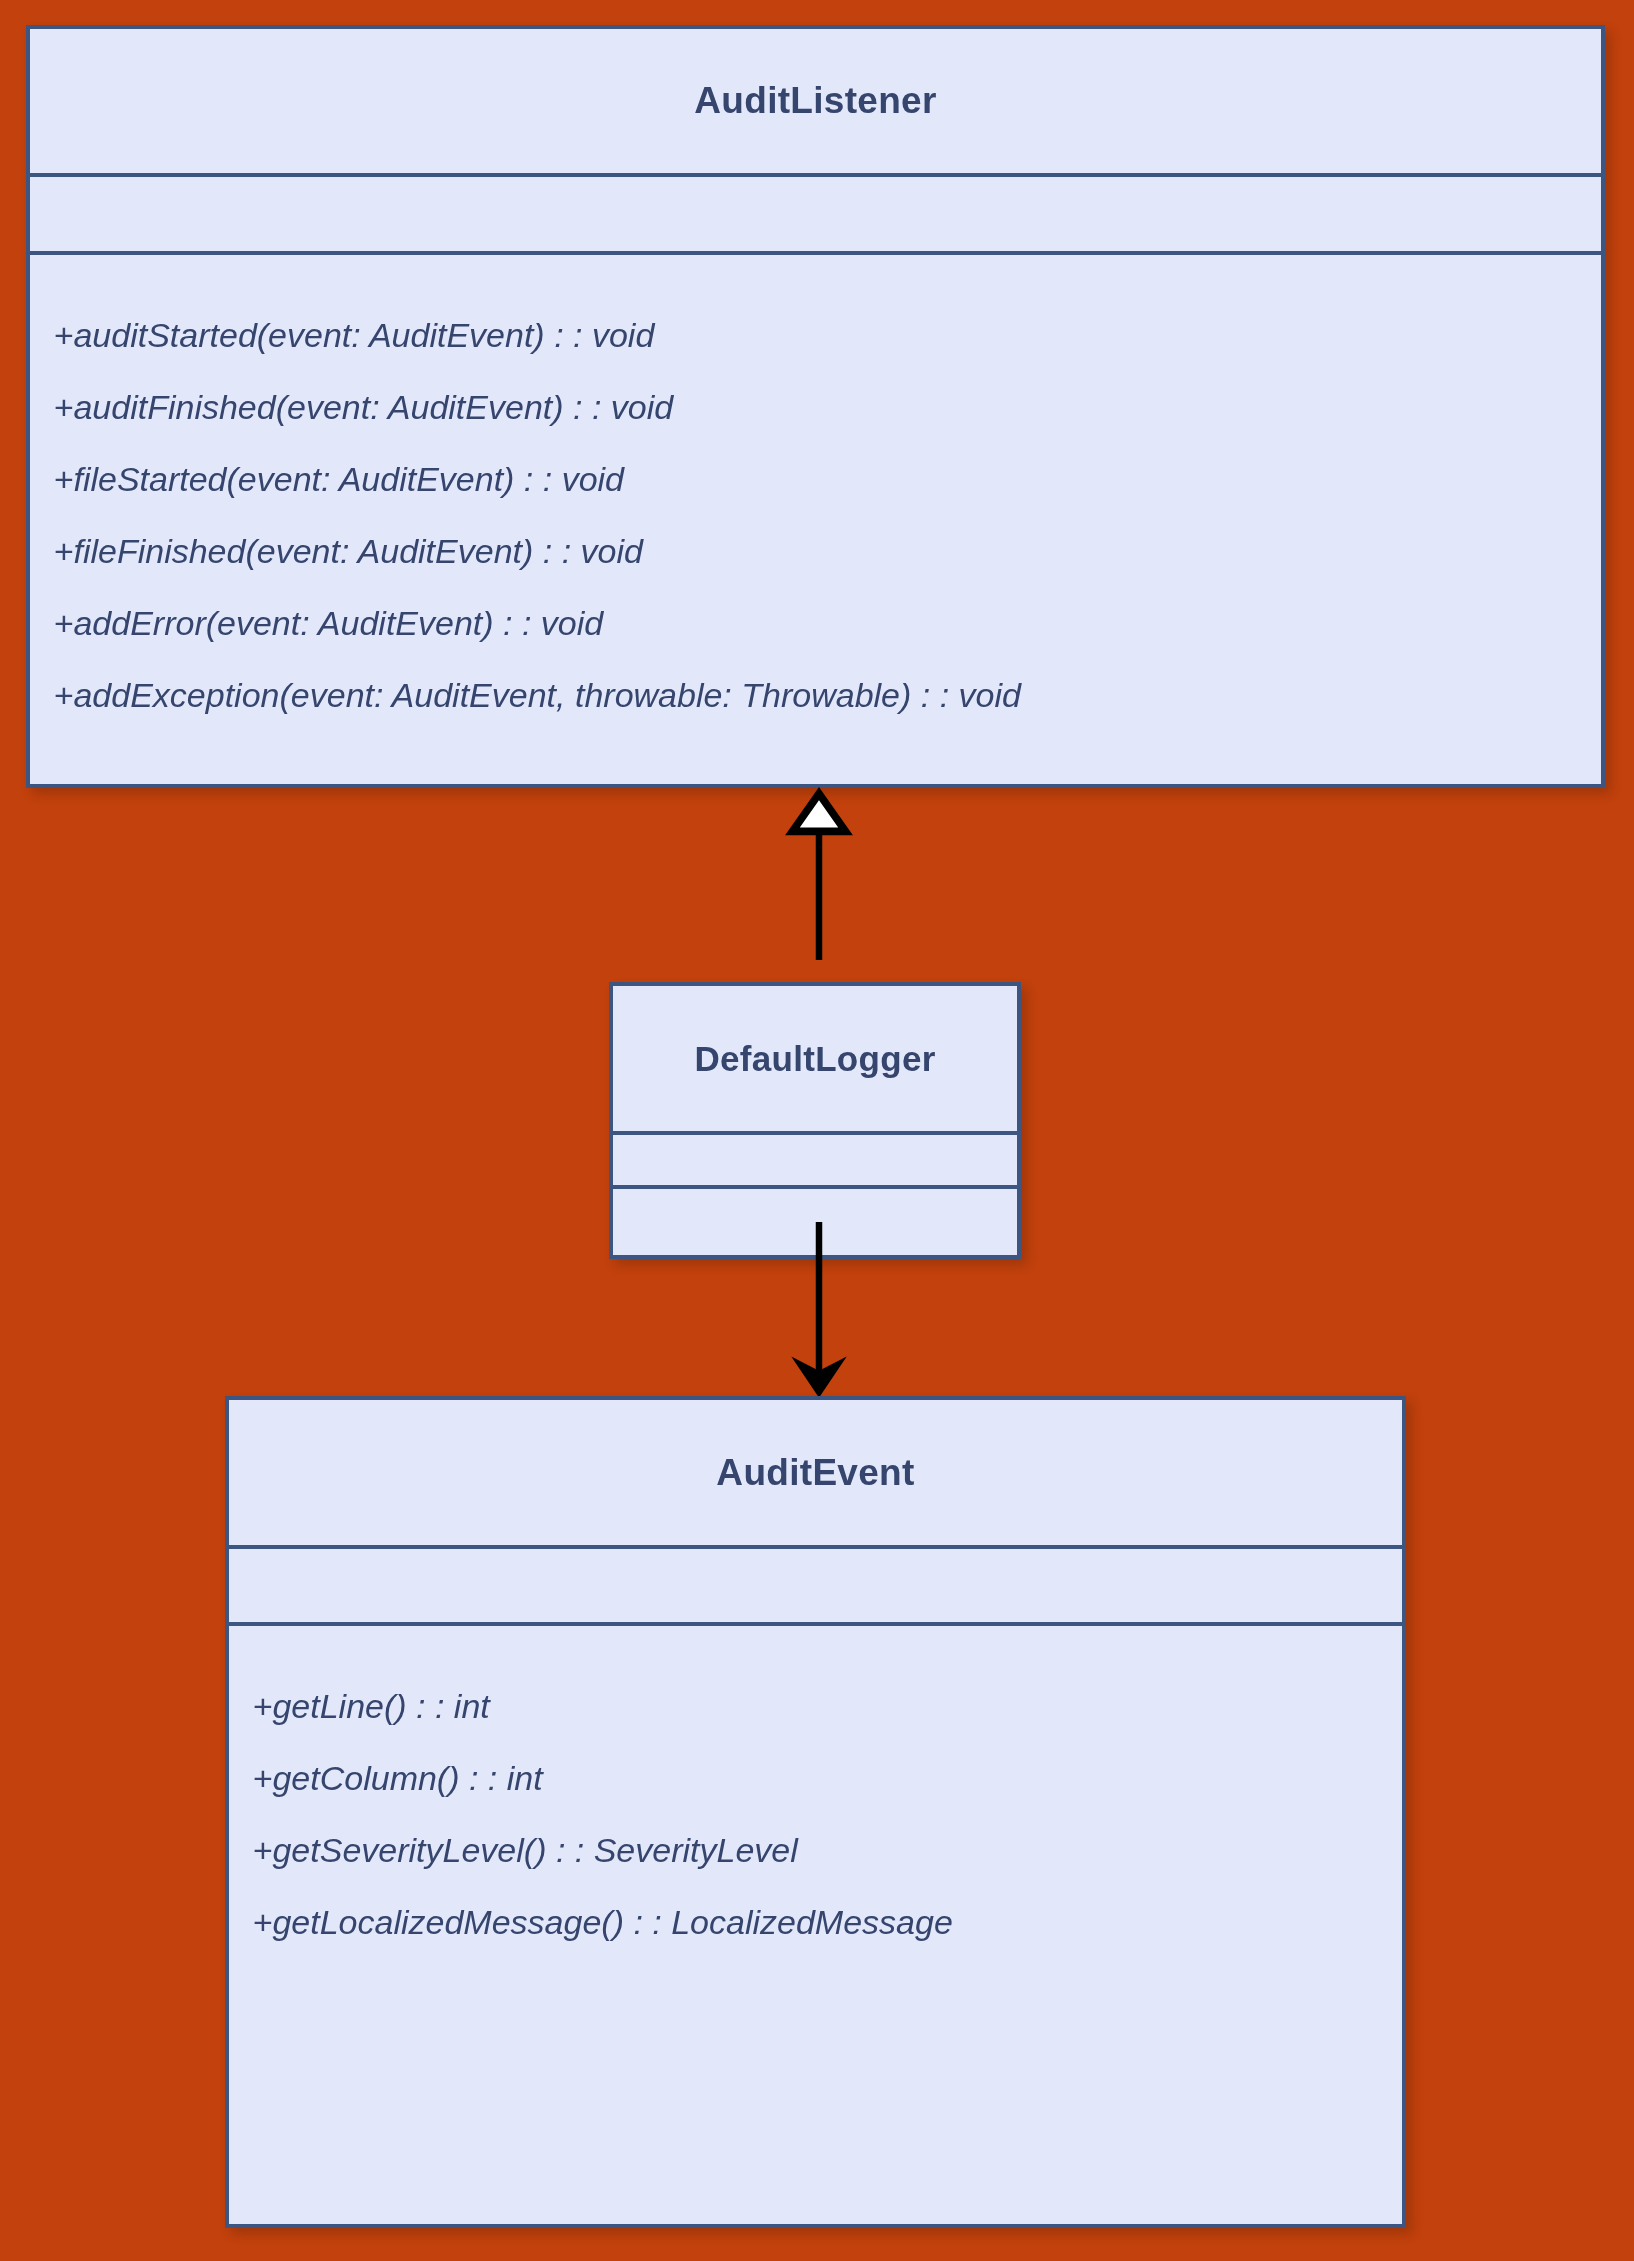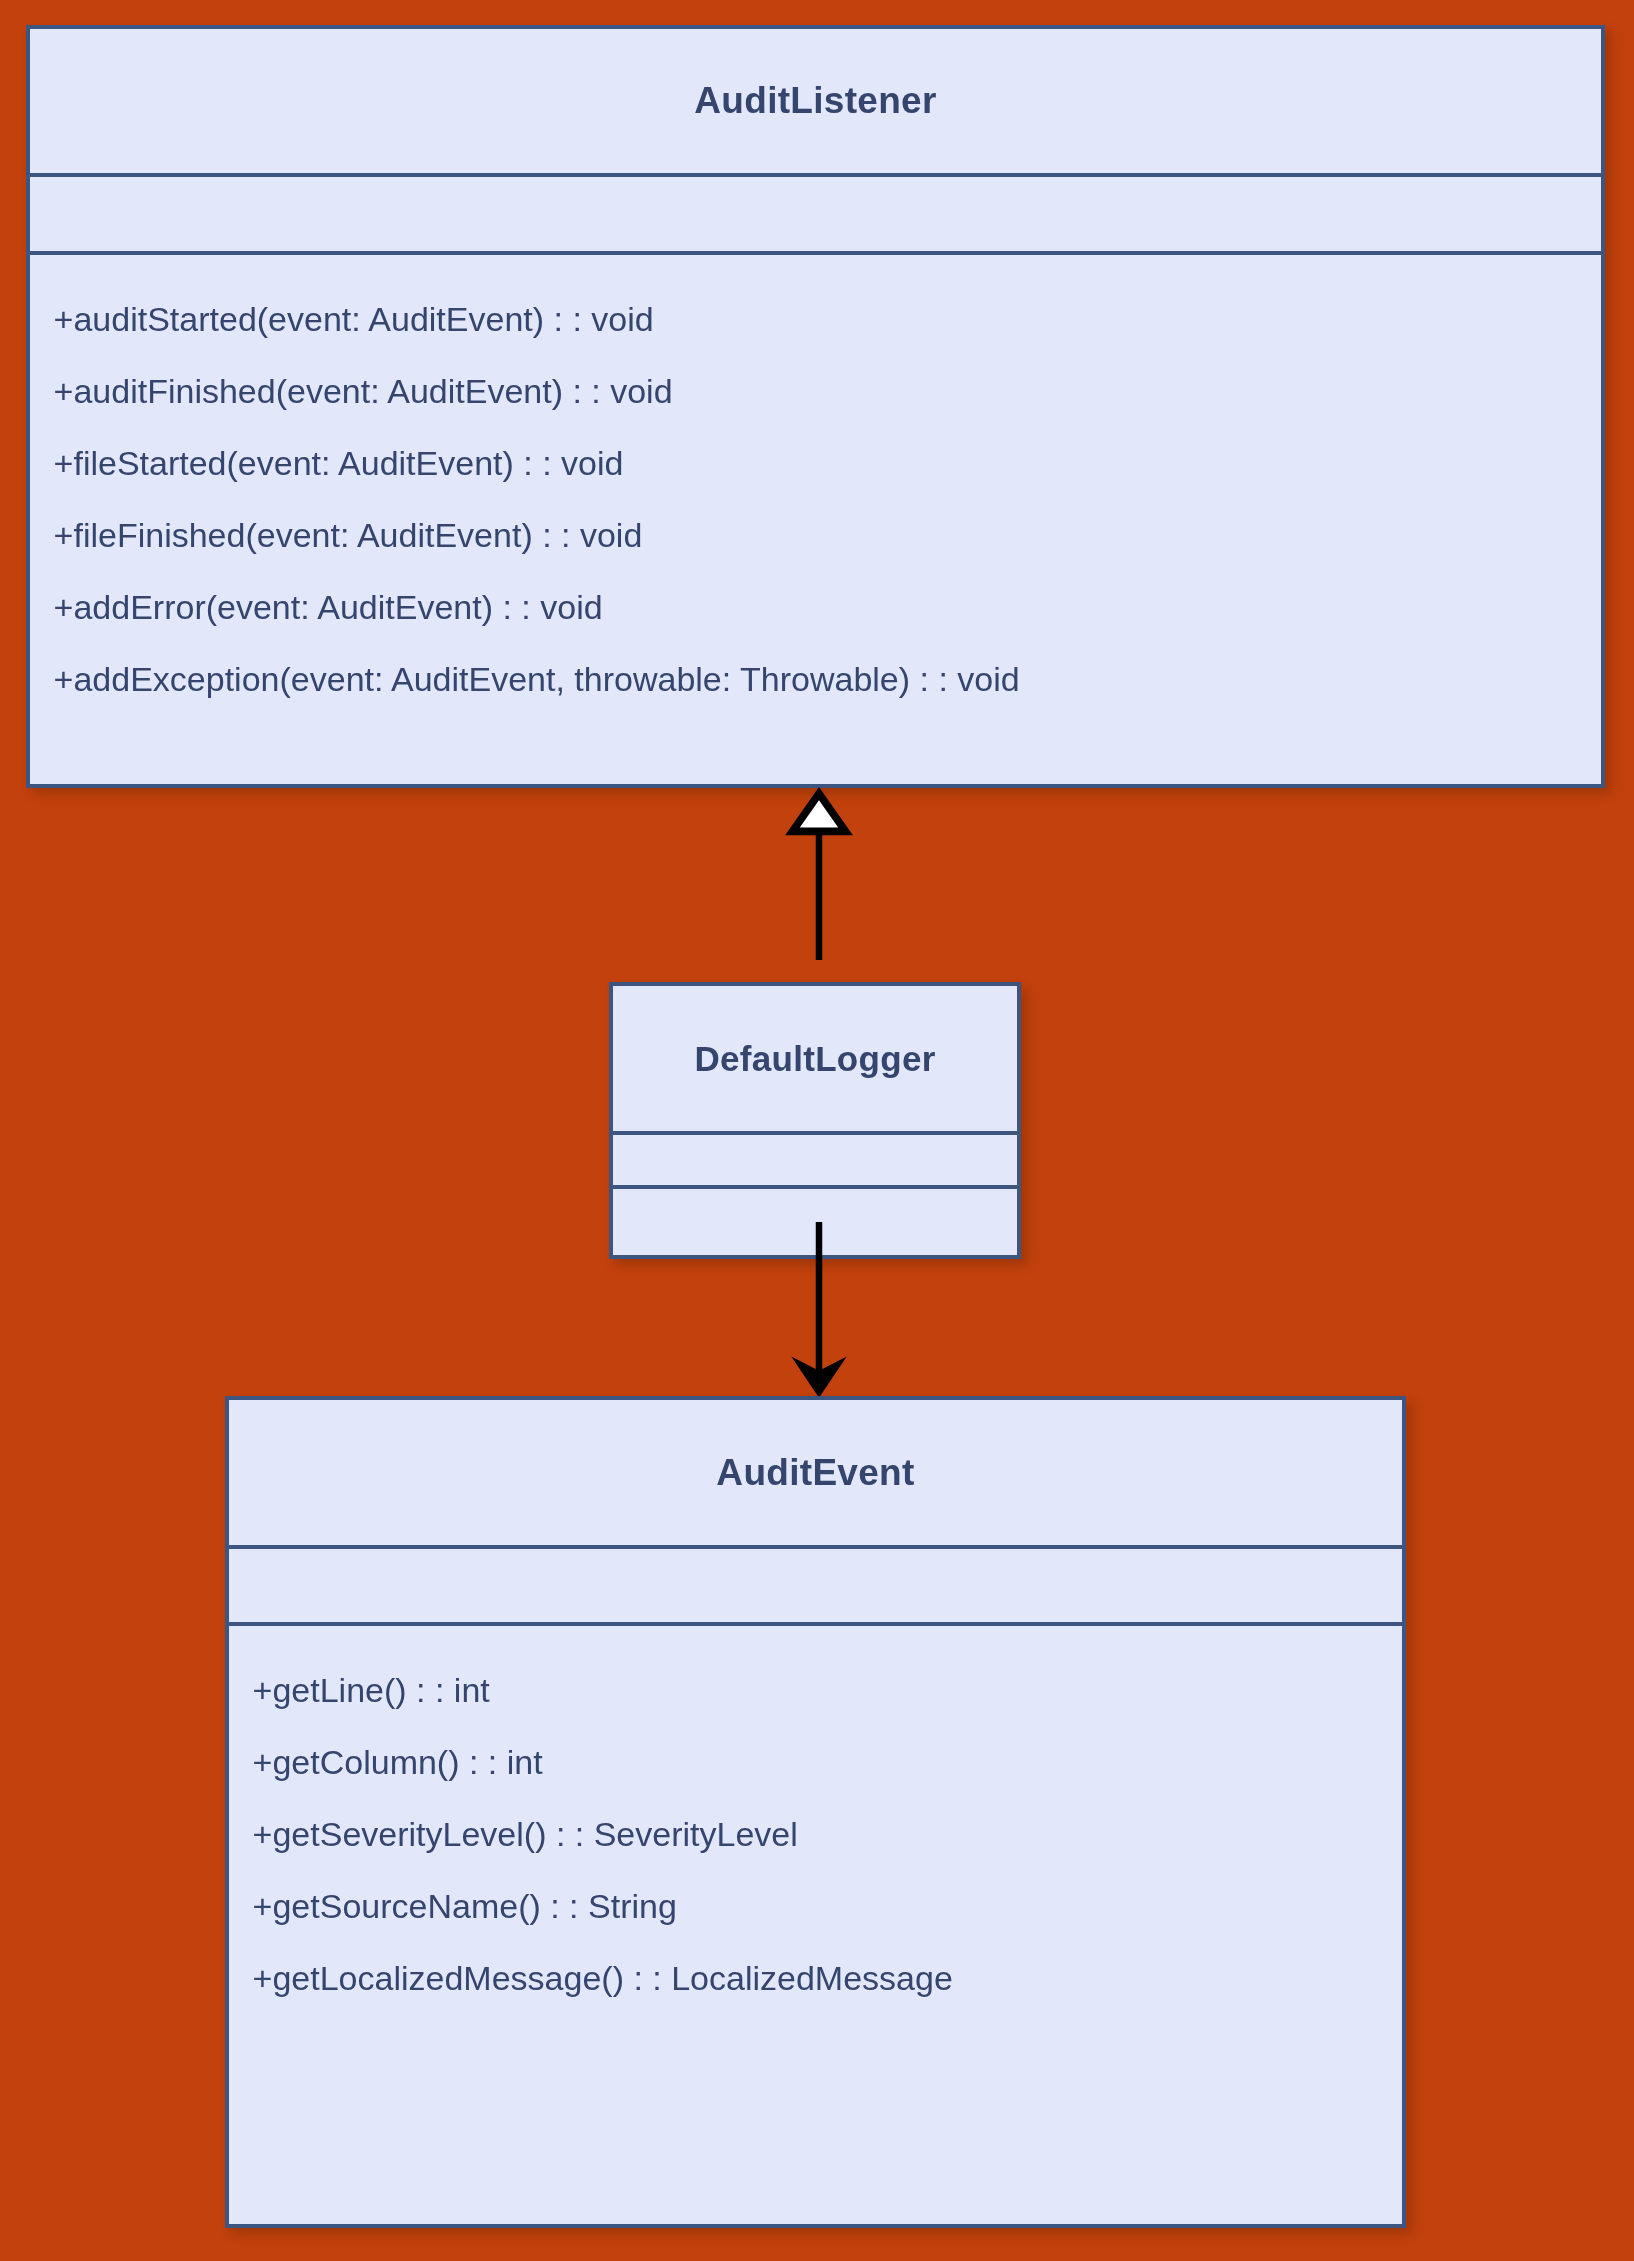--- a/index.html
+++ b/index.html
@@ -43,21 +43,22 @@
     white-space: nowrap;
   }
   .uml-attr-band {
     box-sizing: border-box;
     width: 100%;
     border-bottom: 4.1px solid #3d5581;
   }
   .uml-method-band {
     box-sizing: border-box;
     width: 100%;
-    padding-top: 28px;
+    padding-top: 44px;
+    font-style: italic;
   }
   .uml-method {
     color: #36456e;
     font-size: 34px;
     line-height: 72px;
     white-space: nowrap;
     padding-left: 23.6px;
   }
   .uml-empty-band {
     box-sizing: border-box;
@@ -143,19 +144,18 @@
 
   <div class="uml-class" id="box-auditevent">
     <div class="uml-title-band">
       <span class="uml-title">AuditEvent</span>
     </div>
     <div class="uml-attr-band"></div>
     <div class="uml-method-band">
       <div class="uml-method">+getLine() : : int</div>
       <div class="uml-method">+getColumn() : : int</div>
       <div class="uml-method">+getSeverityLevel() : : SeverityLevel</div>
-      <div class="uml-method">+getSourceName() : : String</div>
       <div class="uml-method">+getLocalizedMessage() : : LocalizedMessage</div>
     </div>
   </div>
 
 </div>
 
 
 </body></html>

